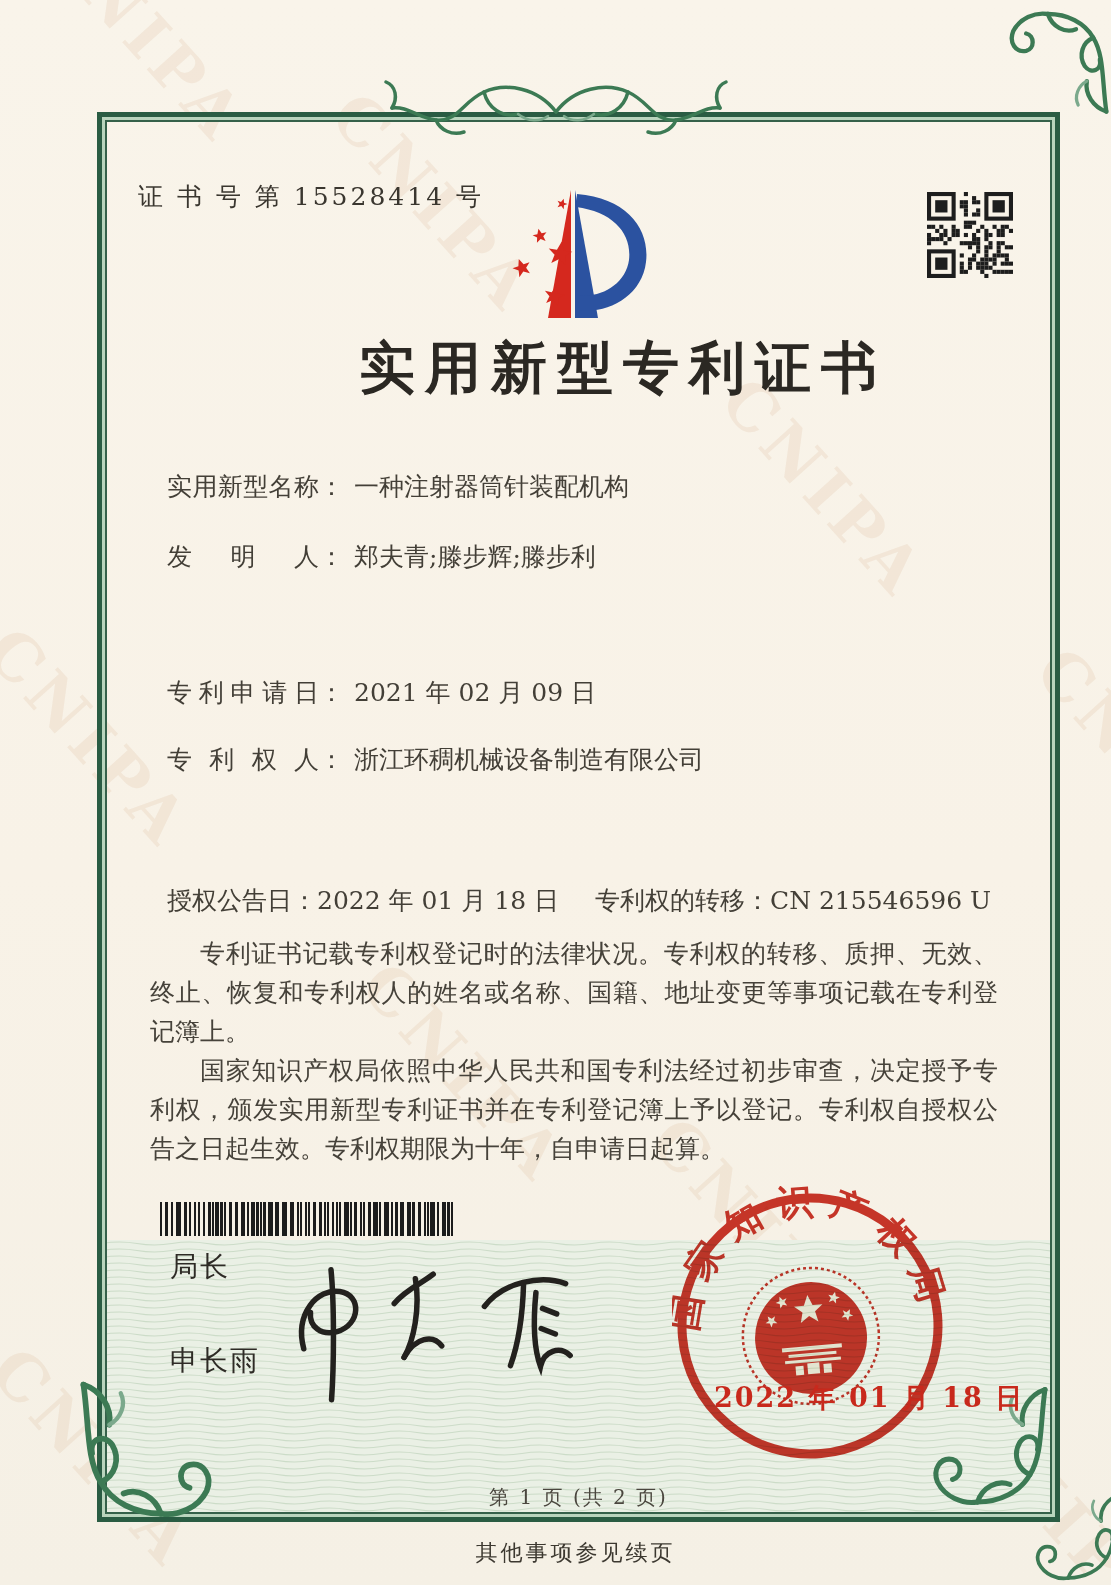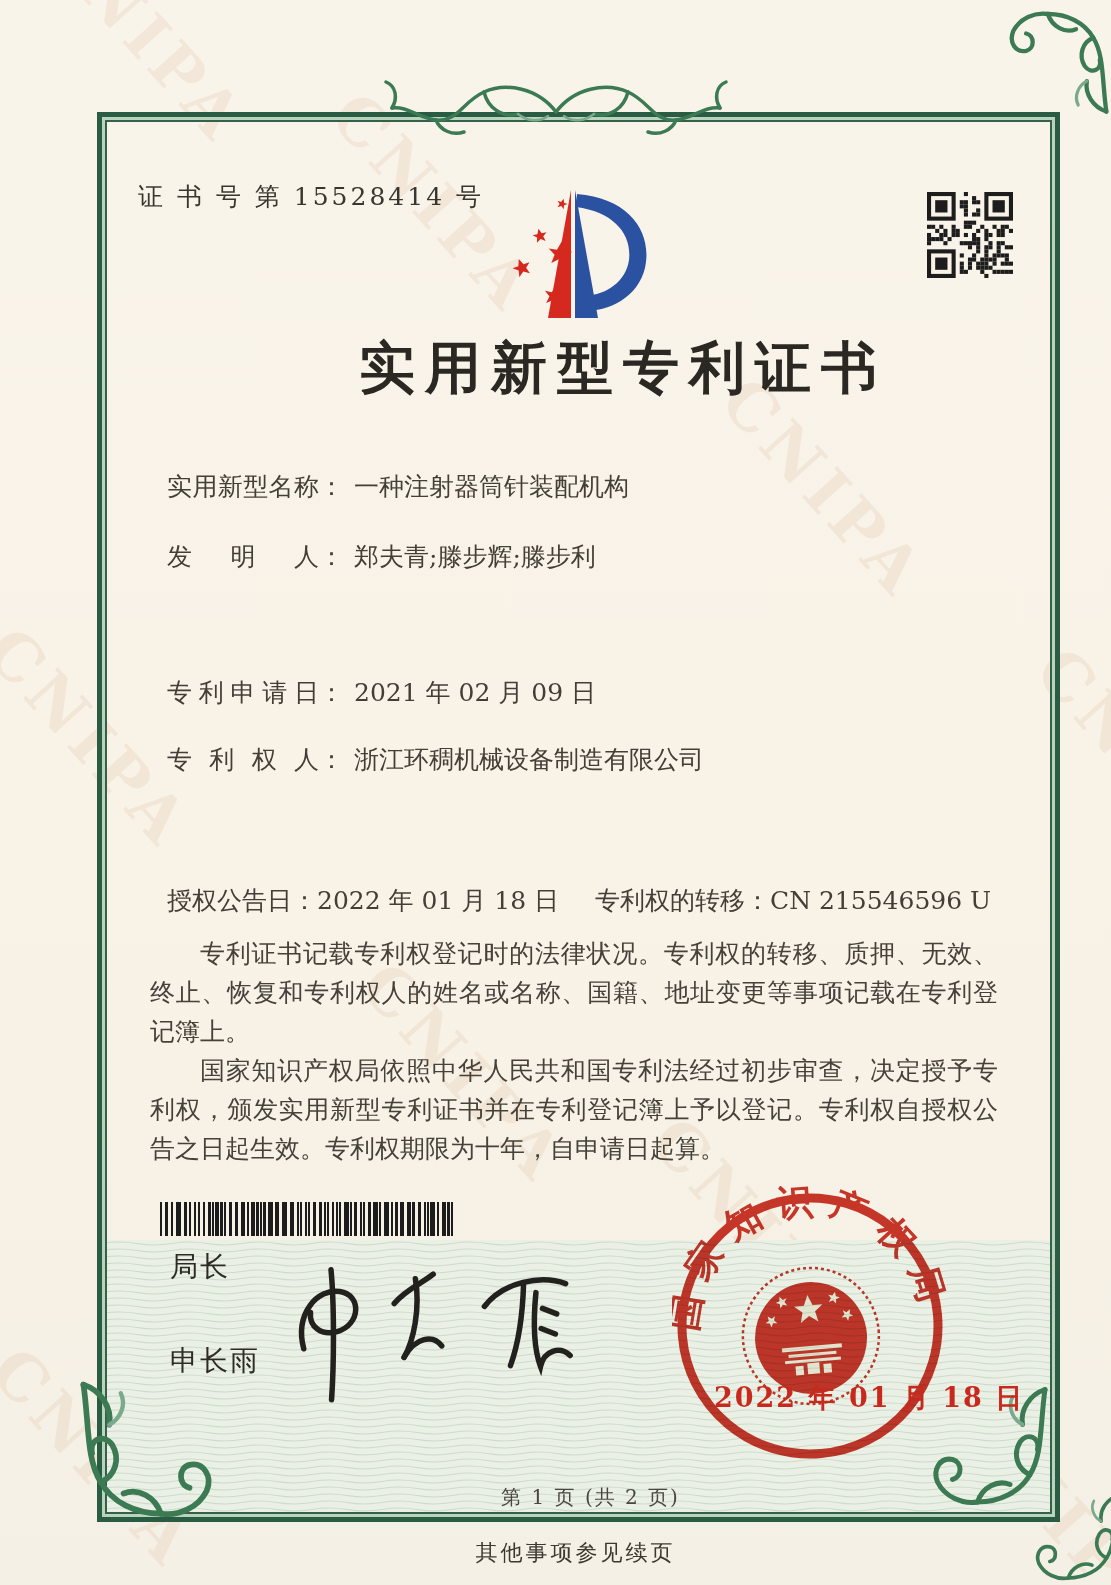--- a/index.html
+++ b/index.html
@@ -43,21 +43,21 @@
   
   .wave-band{left:102px; top:1240px; width:953px; height:277px;}
   .barcode{left:160px; top:1202px;}
   .signer{left:170px; font-size:28px; color:#2e2b26; letter-spacing:2px;}
   .signature-svg{left:275px; top:1248px;}
   .seal-svg{left:672px; top:1186px; mix-blend-mode:multiply; opacity:.93;}
   .seal-date{
     left:714px; top:1380px; font-size:27px; letter-spacing:2px;
     color:var(--seal-red,#c8291c); font-weight:bold; z-index:6;
   }
-  .page-footer{left:102px; width:953px; top:1484px; text-align:center; font-size:20px; color:#4a463e; letter-spacing:2px;padding-left:12px;}
+  .page-footer{left:102px; width:953px; top:1484px; text-align:center; font-size:20px; color:#4a463e; letter-spacing:2px;}
   .note{left:0; width:1111px; top:1538px; text-align:center; font-size:22px; color:#3c3830; letter-spacing:3px;margin-left:20px;}
   .logo-box{left:470px; top:178px; width:210px; height:152px;}
   .qr{left:927px; top:192px;}
   .z2{z-index:2}.z3{z-index:3}.z4{z-index:4}.z5{z-index:5}
 </style>
 </head>
 <body>
 
 <div class="page">
 

